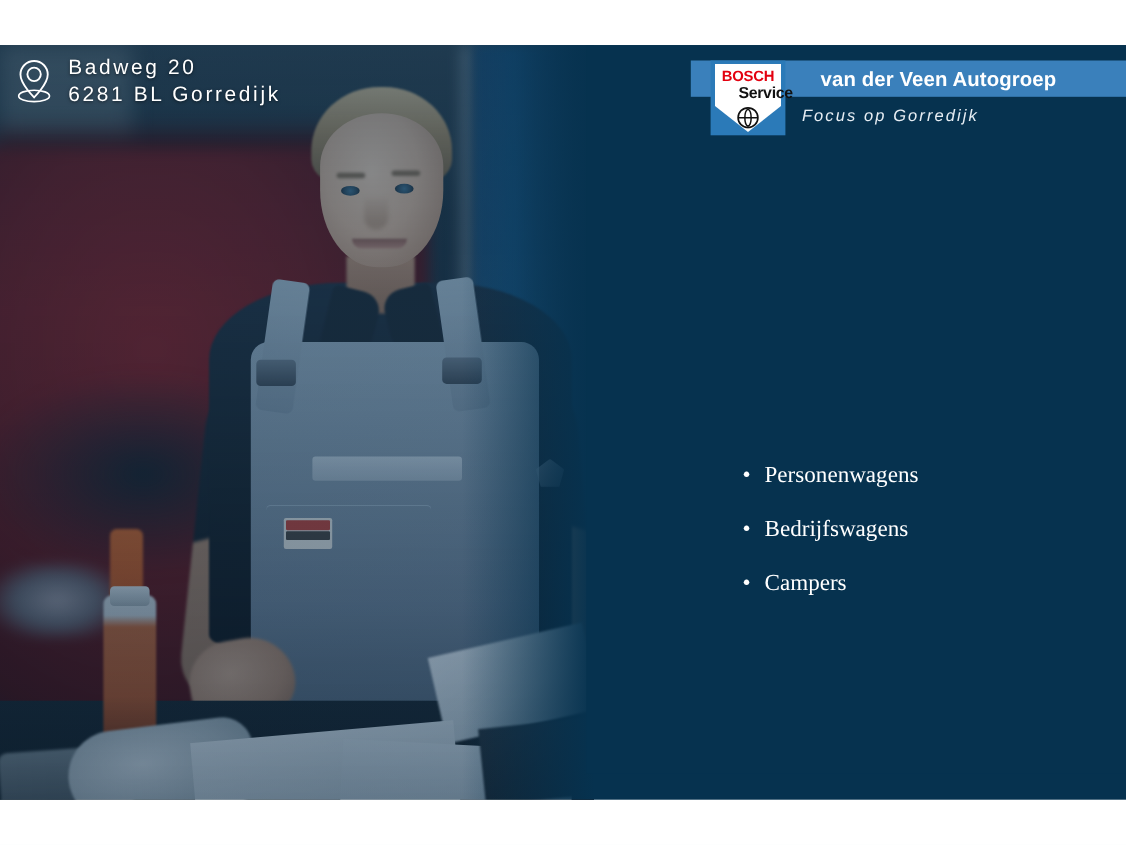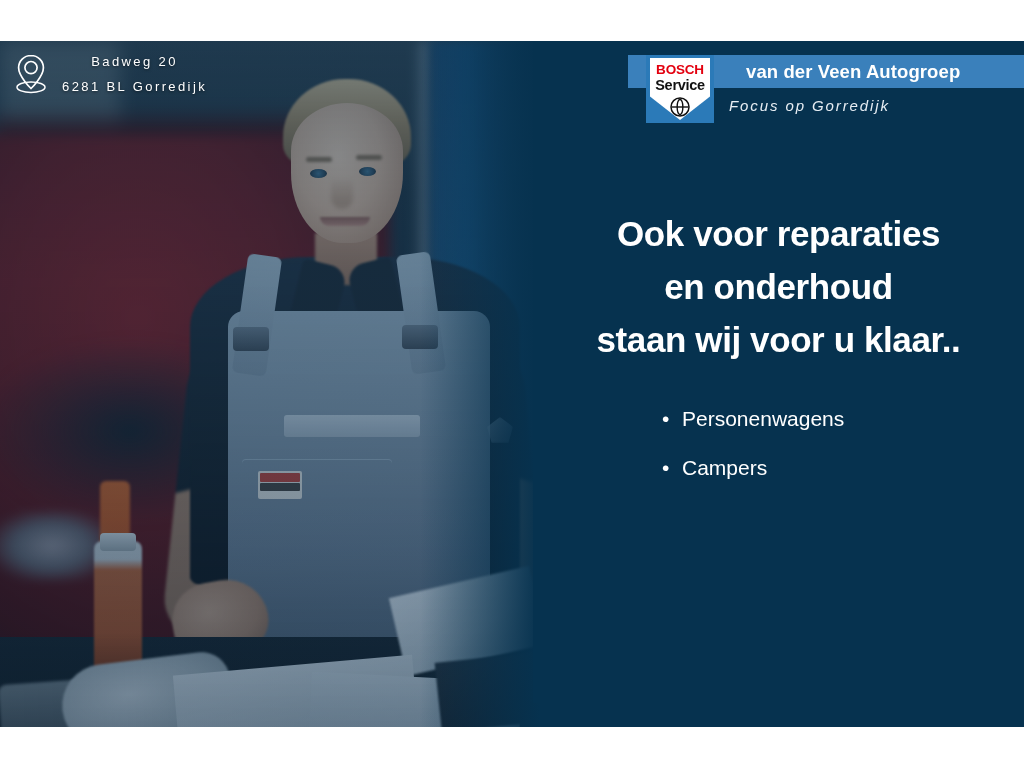--- a/index.html
+++ b/index.html
@@ -309,26 +309,25 @@
     position: absolute;
     left: 14px; top: 8px;
     display: flex;
     align-items: center;
     gap: 14px;
     z-index: 6;
   }
   #pin-icon { width: 34px; height: 42px; flex: 0 0 auto; }
   #address-lines {
     color: #ffffff;
-    font-size: 13px;
+    font-size: 19px;
     line-height: 25px;
     letter-spacing: 2.4px;
     text-shadow: 0 1px 3px rgba(0,0,0,.55);
     white-space: nowrap;
-    text-align: center;
   }
 
   
   #panel {
     position: absolute;
     left: 533px; top: 0;
     width: 491px; height: 662px;
     background: #06324f;
   }
 
@@ -379,21 +378,21 @@
     position: absolute;
     left: 0; top: 7px; width: 68px;
     text-align: center;
     color: #e3000f;
     font-size: 13.5px;
     font-weight: bold;
     letter-spacing: -.2px;
   }
   #bosch-service-word {
     position: absolute;
-    left: 0; top: 22px; width: 68px;
+    left: 16px; top: 22px; width: 68px;
     text-align: center;
     color: #111111;
     font-size: 14.5px;
     font-weight: bold;
     letter-spacing: -.3px;
   }
   #bosch-mark {
     position: absolute;
     left: 24px; top: 42px;
     width: 20px; height: 20px;
@@ -410,23 +409,24 @@
     font-weight: bold;
     line-height: 53px;
     letter-spacing: -.4px;
   }
   #headline .hl { display: block; }
 
   
   #bullets {
     position: absolute;
     left: 126px; top: 350px;
-    margin: 3px;
+    margin: 16px;
     padding: 0;
     list-style: none;
+    font-family: Liberation Serif, serif;
   }
   #bullets li {
     position: relative;
     color: #ffffff;
     font-size: 21px;
     line-height: 49px;
     padding-left: 20px;
     white-space: nowrap;
   }
   #bullets li::before {
@@ -522,25 +522,21 @@
       <svg id="bosch-mark" viewBox="0 0 20 20">
         <circle cx="10" cy="10" r="9" fill="none" stroke="#111111" stroke-width="1.5"></circle>
         <path d="M10 2.2 C6.2 4 6.2 16 10 17.8 C13.8 16 13.8 4 10 2.2 Z" fill="none" stroke="#111111" stroke-width="1.4"></path>
         <line x1="1.6" y1="10" x2="18.4" y2="10" stroke="#111111" stroke-width="1.4"></line>
       </svg>
     </div>
 
     <div id="brand-name">van der Veen Autogroep</div>
     <div id="brand-tagline">Focus op Gorredijk</div>
 
-    <div id="headline">
-      <span class="hl">Ook voor reparaties</span>
-      <span class="hl">en onderhoud</span>
-      <span class="hl">staan wij voor u klaar..</span>
-    </div>
 
     <ul id="bullets">
       <li>Personenwagens</li>
+      <li>Bedrijfswagens</li>
       <li>Campers</li>
     </ul>
 
   </div>
 </div>
 
 </body></html>

